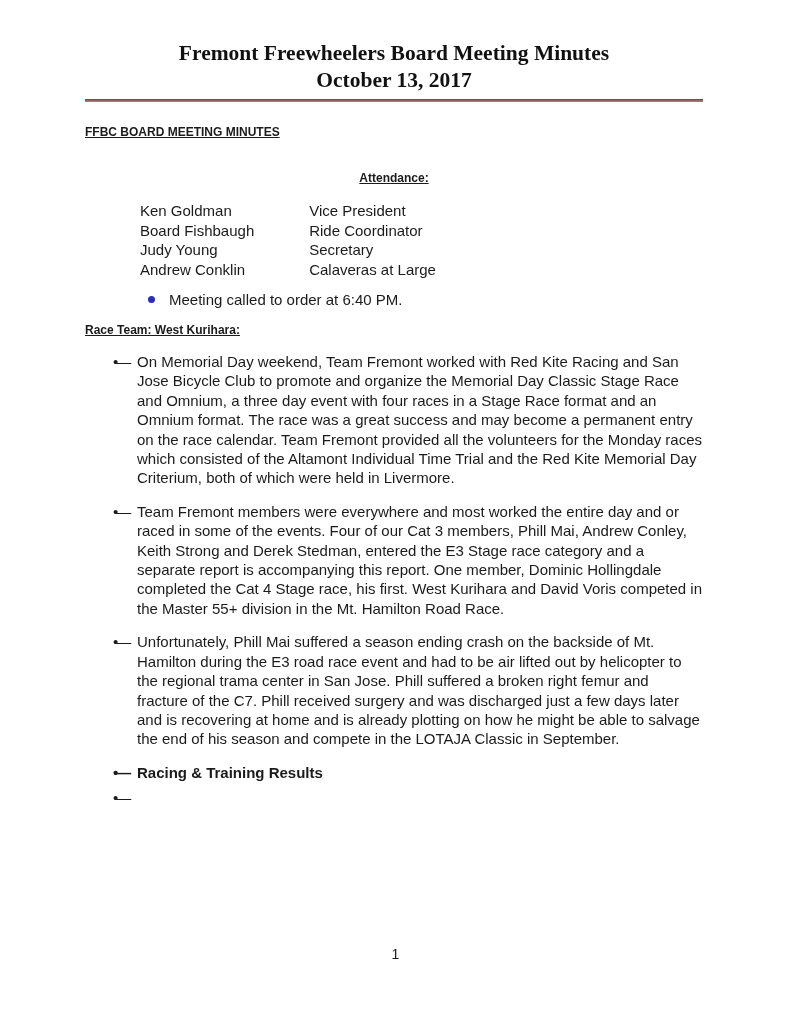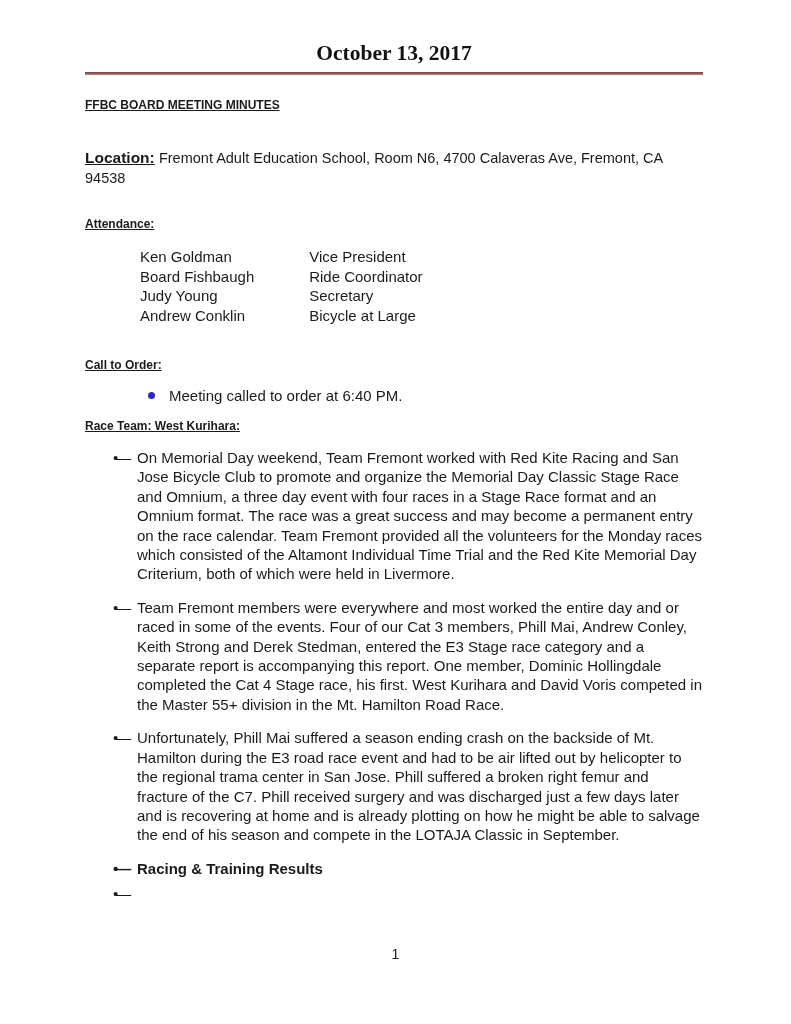--- a/index.html
+++ b/index.html
@@ -32,21 +32,21 @@
   }
 
   .section-heading {
     font-weight: bold;
     text-decoration: underline;
     font-size: 12px;
     line-height: 19px;
   }
   .h-ffbc      { margin-top: 21px; }
   .h-location  { margin-top: 33px; line-height: 19px; }
-  .h-attend    { margin-top: 27px; }
+  .h-attend    { margin-top: 27px; text-align: center; }
   .h-cto       { margin-top: 31px; }
   .h-race      { margin-top: 12px; }
 
   .inline-label {
     font-weight: bold;
     text-decoration: underline;
     font-size: 15.5px;
   }
   .inline-value { font-size: 14.5px; }
 
@@ -92,53 +92,49 @@
     font-size: 14px;
   }
 </style>
 </head>
 <body>
 
 <div class="page">
   <div class="content">
 
     <div class="title-block">
+      <div>Fremont Freewheelers Board Meeting Minutes</div>
       <div>October 13, 2017</div>
     </div>
     <hr class="title-rule">
 
     <div class="section-heading h-ffbc">FFBC BOARD MEETING MINUTES</div>
 
-    <div class="h-location">
-      <span class="inline-label">Location:</span>
-      <span class="inline-value">Fremont Adult Education School, Room N6, 4700 Calaveras Ave, Fremont, CA 94538</span>
-    </div>
 
     <div class="section-heading h-attend">Attendance:</div>
 
     <div class="attend-list">
       <div class="attend-row">
         <span class="attend-name">Ken Goldman</span>
         <span class="attend-role">Vice President</span>
       </div>
       <div class="attend-row">
         <span class="attend-name">Board Fishbaugh</span>
         <span class="attend-role">Ride Coordinator</span>
       </div>
       <div class="attend-row">
         <span class="attend-name">Judy Young</span>
         <span class="attend-role">Secretary</span>
       </div>
       <div class="attend-row">
         <span class="attend-name">Andrew Conklin</span>
-        <span class="attend-role">Bicycle at Large</span>
+        <span class="attend-role">Calaveras at Large</span>
       </div>
     </div>
 
-    <div class="section-heading h-cto">Call to Order:</div>
 
     <div class="cto-item">
       <span class="cto-dot"></span>
       <span>Meeting called to order at 6:40 PM.</span>
     </div>
 
     <div class="section-heading h-race">Race Team: West Kurihara:</div>
 
     <div class="bullet-item">
       <span class="bullet-marker">•—</span>

